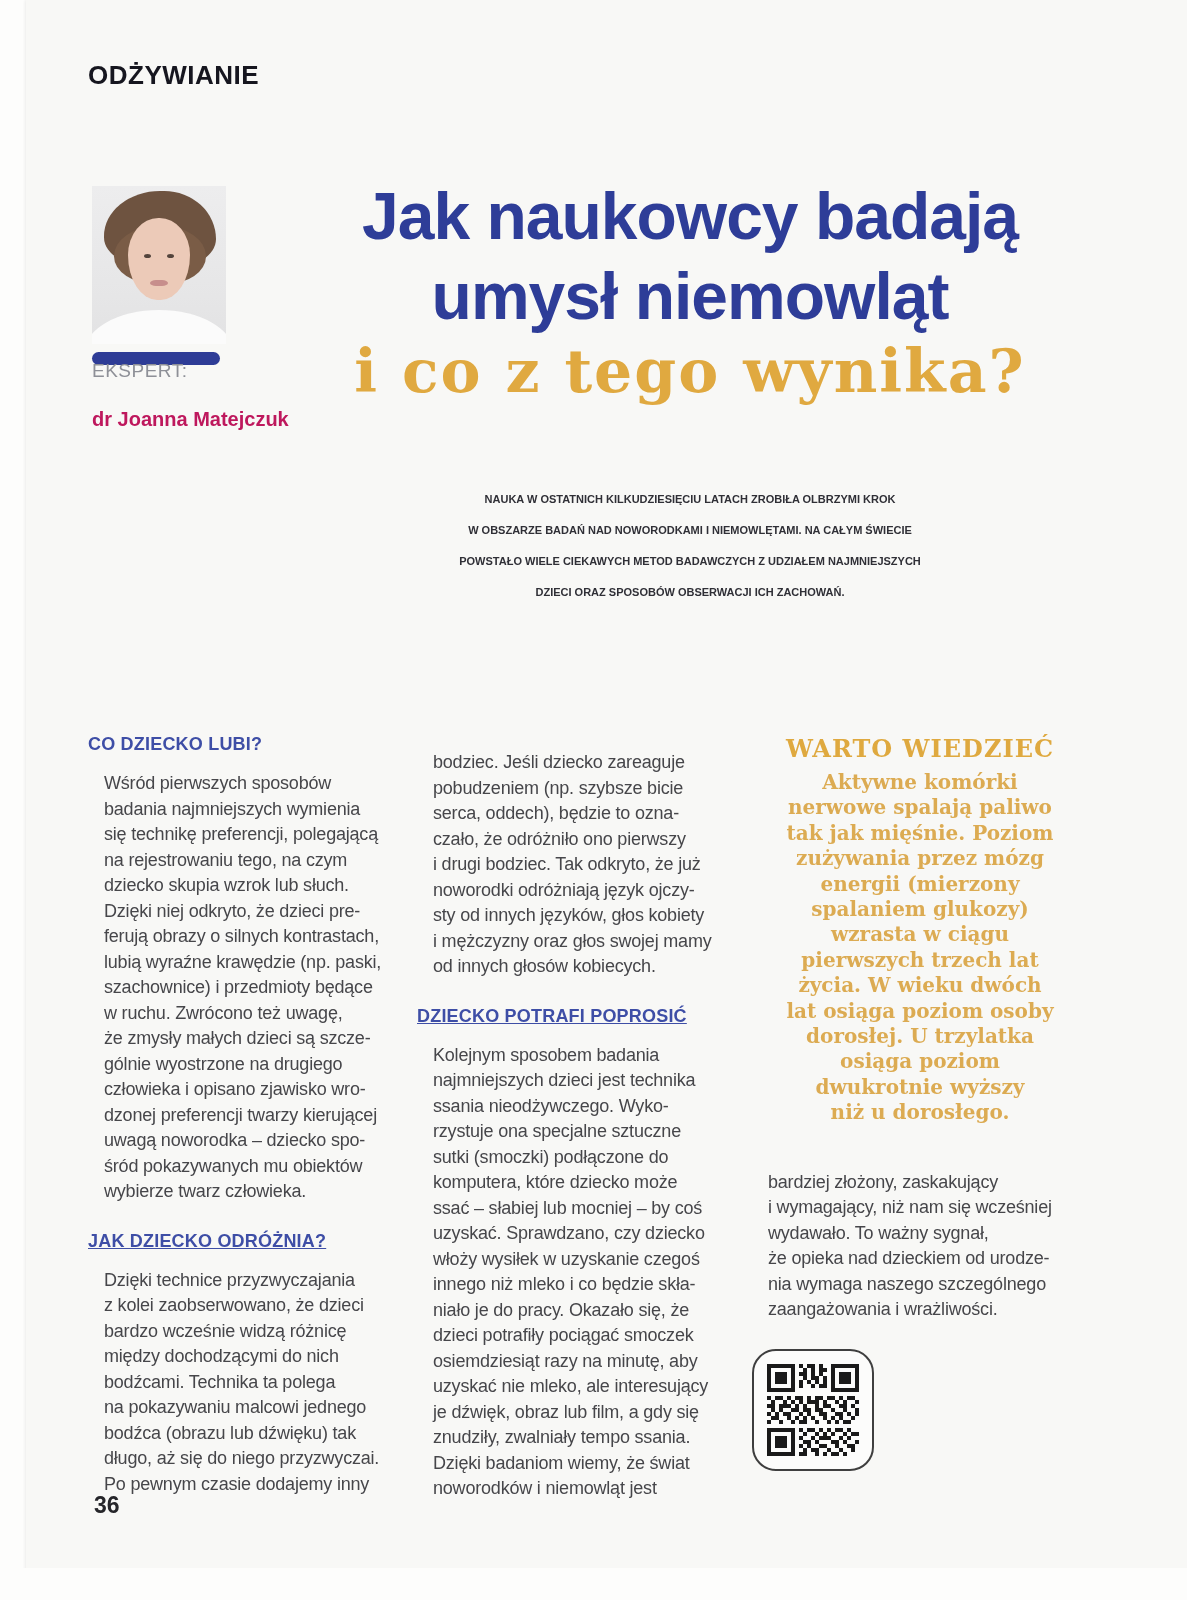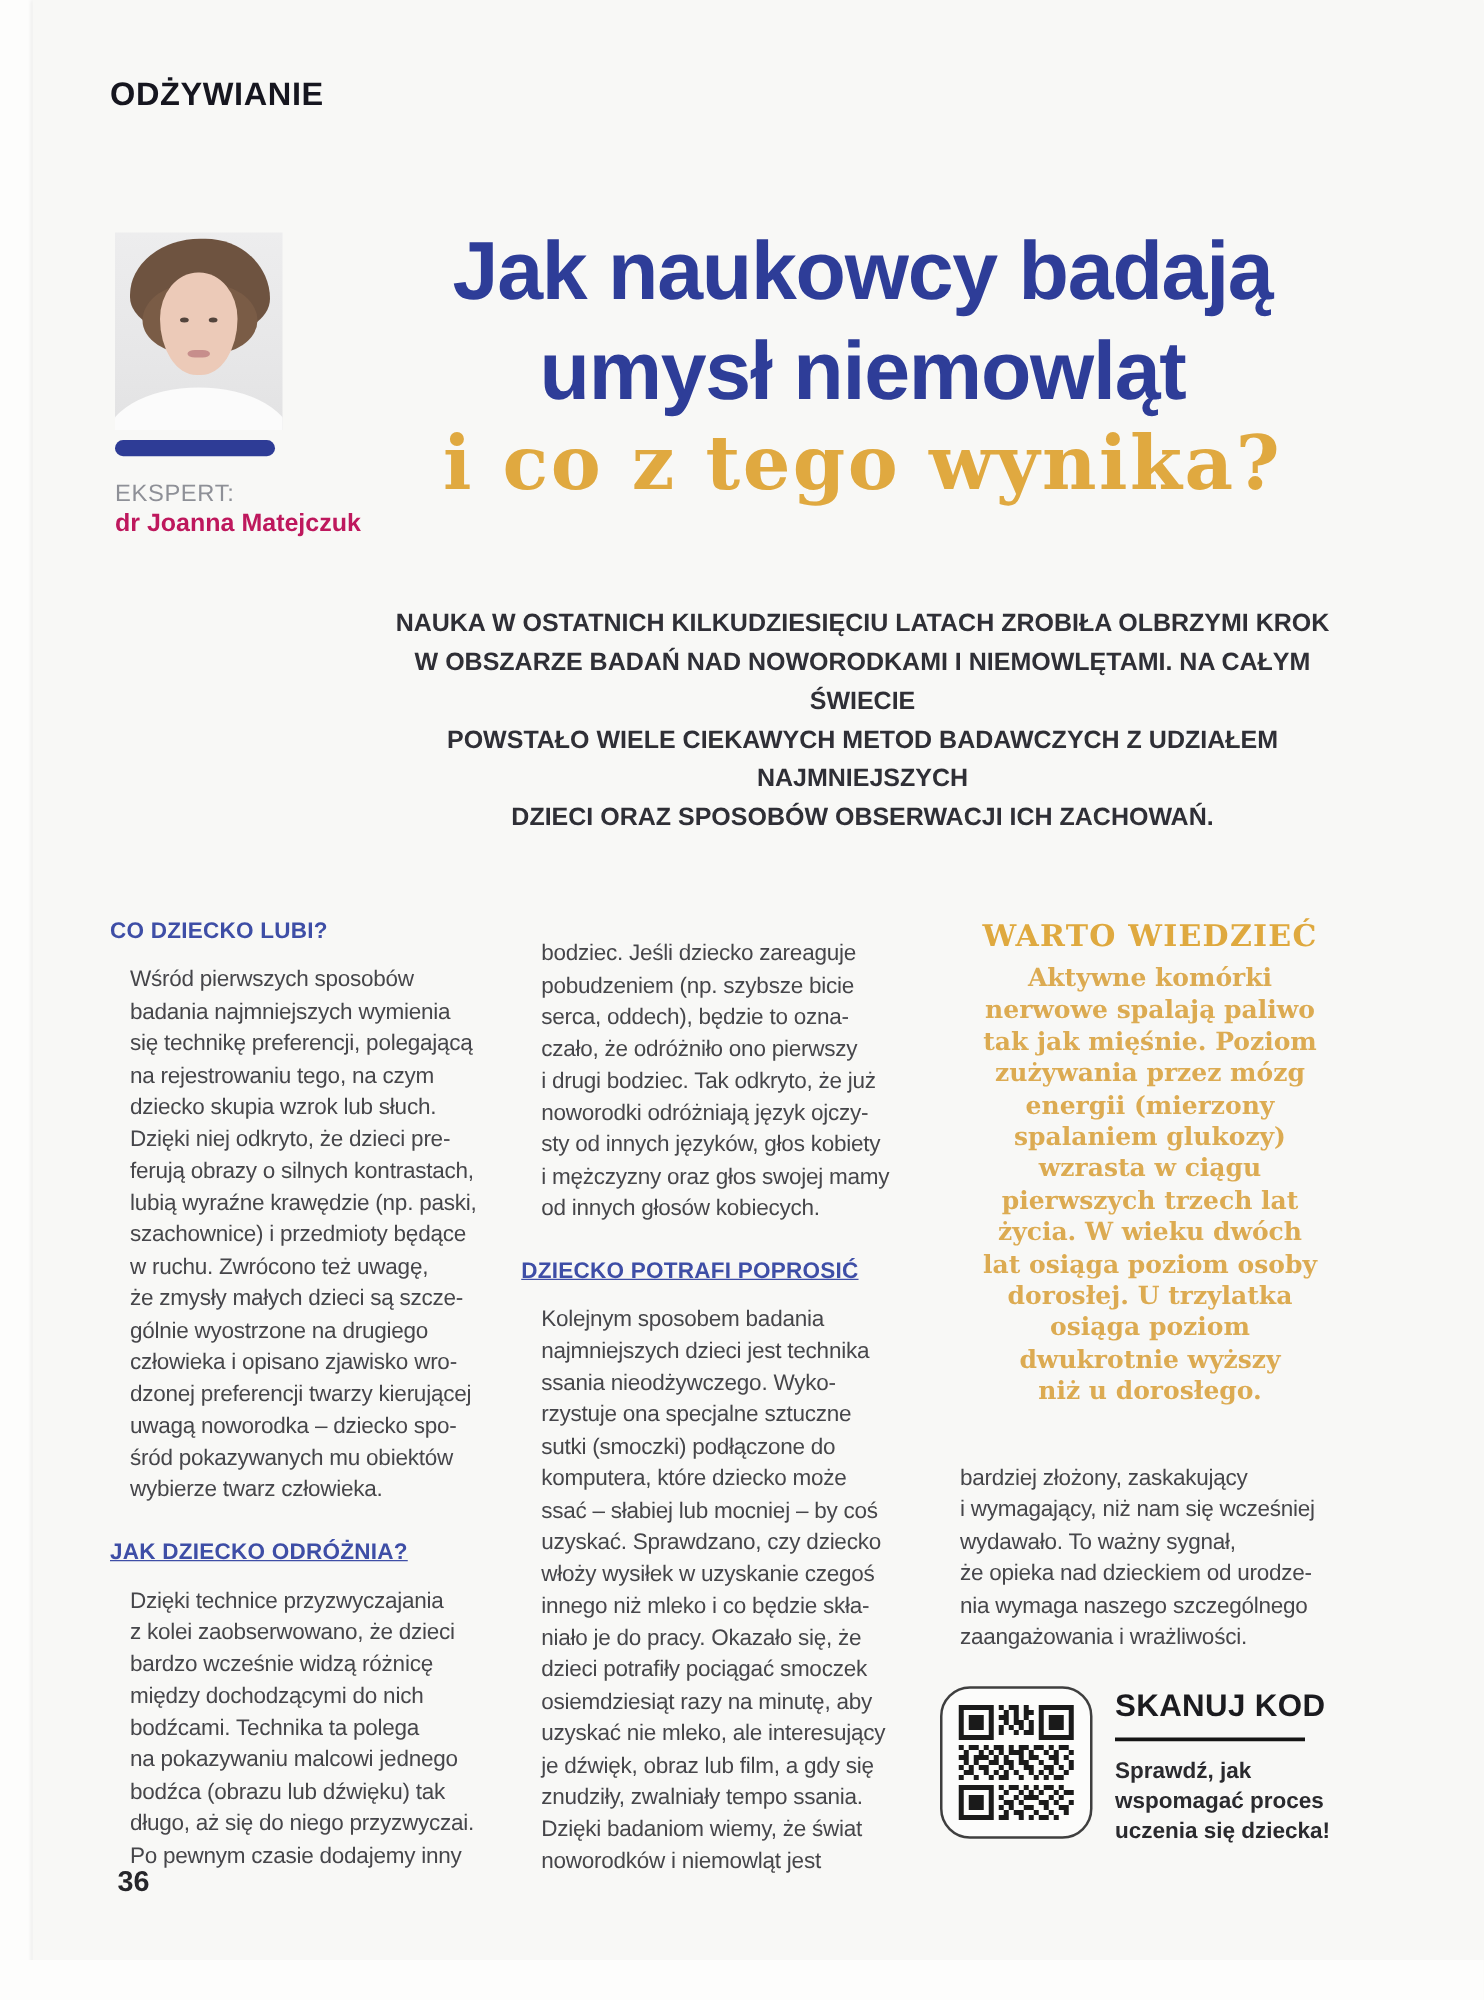--- a/index.html
+++ b/index.html
@@ -38,42 +38,42 @@
   .photo .mouth{position:absolute;left:58px;top:94px;width:18px;height:6px;background:#c78e8c;border-radius:40%/60%;}
   .photo .shoulders{
     position:absolute;left:-8px;bottom:-14px;width:150px;height:48px;
     background:#fbfbfb;border-radius:50% 50% 0 0/90% 90% 0 0;
   }
   .accent-bar{
     position:absolute;left:92px;top:352px;width:128px;height:13px;
     border-radius:7px;background:#2e3c96;
   }
   .expert-label{
-    position:absolute;left:92px;top:385px;font-size:19px;color:#8e9097;letter-spacing:.5px;
+    position:absolute;left:92px;top:360px;font-size:19px;color:#8e9097;letter-spacing:.5px;
   }
   .expert-name{
     position:absolute;left:92px;top:408px;font-size:20px;font-weight:bold;color:#be185d;
   }
   .expert-bio{
     position:absolute;left:92px;top:436px;width:220px;font-size:19px;font-style:italic;
     color:#9a9ba1;line-height:25.4px;white-space:pre-line;
   }
   
   .title-block{position:absolute;left:285px;top:176px;width:810px;text-align:center;}
   .title-line{
     font-size:66px;line-height:80px;font-weight:bold;color:#2e3d98;letter-spacing:-1px;
   }
   .title-line3{
     font-family:"DejaVu Serif",serif;font-size:60px;line-height:66px;font-weight:bold;
     color:#e0a940;letter-spacing:2px;margin-top:2px;
   }
   
   .lede{
     position:absolute;left:300px;top:484px;width:780px;text-align:center;
-    font-size:20px;font-weight:bold;color:#2f2f36;line-height:31px;white-space:pre-line;
+    font-size:11px;font-weight:bold;color:#2f2f36;line-height:31px;white-space:pre-line;
   }
   
   .cols{
     position:absolute;left:88px;top:734px;width:1000px;
     display:grid;grid-template-columns:312px 318px 336px;gap:17px;
   }
   .col{min-width:0;}
   .col h3{
     margin:0 0 5px 0;font-size:18px;font-weight:bold;color:#3e4ea6;letter-spacing:.2px;
   }
@@ -245,25 +245,18 @@
                 <rect x="2" y="18" width="5" height="5"></rect>
             </g>
             <g fill="#1a1a1a">
               <rect x="3" y="3" width="3" height="3"></rect>
                 <rect x="19" y="3" width="3" height="3"></rect>
                 <rect x="3" y="19" width="3" height="3"></rect>
               <path d="M9,1h1v1h-1z M11,1h2v1h-2z M14,1h1v2h-1z M10,2h1v1h-1z M12,2h1v2h-1z M15,2h1v1h-1z M9,3h2v1h-2z M14,3h1v1h-1z M10,4h1v1h-1z M12,4h2v1h-2z M15,4h1v1h-1z M9,5h1v1h-1z M11,5h1v1h-1z M13,5h1v1h-1z M15,5h1v2h-1z M9,6h1v1h-1z M12,6h1v1h-1z M14,6h1v1h-1z M1,9h1v1h-1z M3,9h2v1h-2z M6,9h1v1h-1z M8,9h2v1h-2z M11,9h1v2h-1z M13,9h2v1h-2z M16,9h2v1h-2z M19,9h1v1h-1z M21,9h2v1h-2z M2,10h1v1h-1z M5,10h1v2h-1z M7,10h1v1h-1z M9,10h1v1h-1z M12,10h2v1h-2z M15,10h1v1h-1z M18,10h1v1h-1z M20,10h1v1h-1z M23,10h1v1h-1z M1,11h2v1h-2z M4,11h1v1h-1z M6,11h1v1h-1z M8,11h1v1h-1z M10,11h1v1h-1z M13,11h1v2h-1z M15,11h2v1h-2z M19,11h2v1h-2z M22,11h1v1h-1z M2,12h1v1h-1z M4,12h1v1h-1z M7,12h2v1h-2z M10,12h2v1h-2z M14,12h1v1h-1z M17,12h1v1h-1z M20,12h1v1h-1z M23,12h1v1h-1z M1,13h1v1h-1z M3,13h1v1h-1z M5,13h2v1h-2z M9,13h1v1h-1z M11,13h1v1h-1z M14,13h2v1h-2z M18,13h2v1h-2z M21,13h1v1h-1z M23,13h1v1h-1z M2,14h2v1h-2z M6,14h1v1h-1z M8,14h1v1h-1z M10,14h1v1h-1z M12,14h1v1h-1z M15,14h1v1h-1z M17,14h1v1h-1z M19,14h1v1h-1z M22,14h1v1h-1z M1,15h1v1h-1z M4,15h1v1h-1z M7,15h1v1h-1z M9,15h2v1h-2z M13,15h1v1h-1z M16,15h1v1h-1z M18,15h1v1h-1z M20,15h2v1h-2z M9,17h1v1h-1z M11,17h2v1h-2z M14,17h1v1h-1z M16,17h1v1h-1z M18,17h2v1h-2z M21,17h1v1h-1z M10,18h1v1h-1z M13,18h1v1h-1z M15,18h1v2h-1z M17,18h1v1h-1z M20,18h1v1h-1z M22,18h2v1h-2z M9,19h1v1h-1z M12,19h1v1h-1z M14,19h1v1h-1z M16,19h1v1h-1z M19,19h1v1h-1z M21,19h1v1h-1z M10,20h2v1h-2z M13,20h1v1h-1z M17,20h2v1h-2z M20,20h1v1h-1z M23,20h1v1h-1z M9,21h1v1h-1z M11,21h1v1h-1z M14,21h2v1h-2z M18,21h1v1h-1z M21,21h2v1h-2z M10,22h1v1h-1z M12,22h2v1h-2z M16,22h1v1h-1z M19,22h1v1h-1z M22,22h1v1h-1z M9,23h2v1h-2z M13,23h1v1h-1z M15,23h1v1h-1z M17,23h2v1h-2z M20,23h1v1h-1z"></path>
             </g>
           </svg>
         </div>
-        <div class="scan-text">
-          <div class="scan-title">SKANUJ KOD</div>
-          <div class="scan-rule"></div>
-          <div class="scan-caption">Sprawdź, jak
-wspomagać proces
-uczenia się dziecka!</div>
-        </div>
       </div>
     </div>
   </div>
 
   <div class="pagenum">36</div>
 </div>
 
 </body></html>

